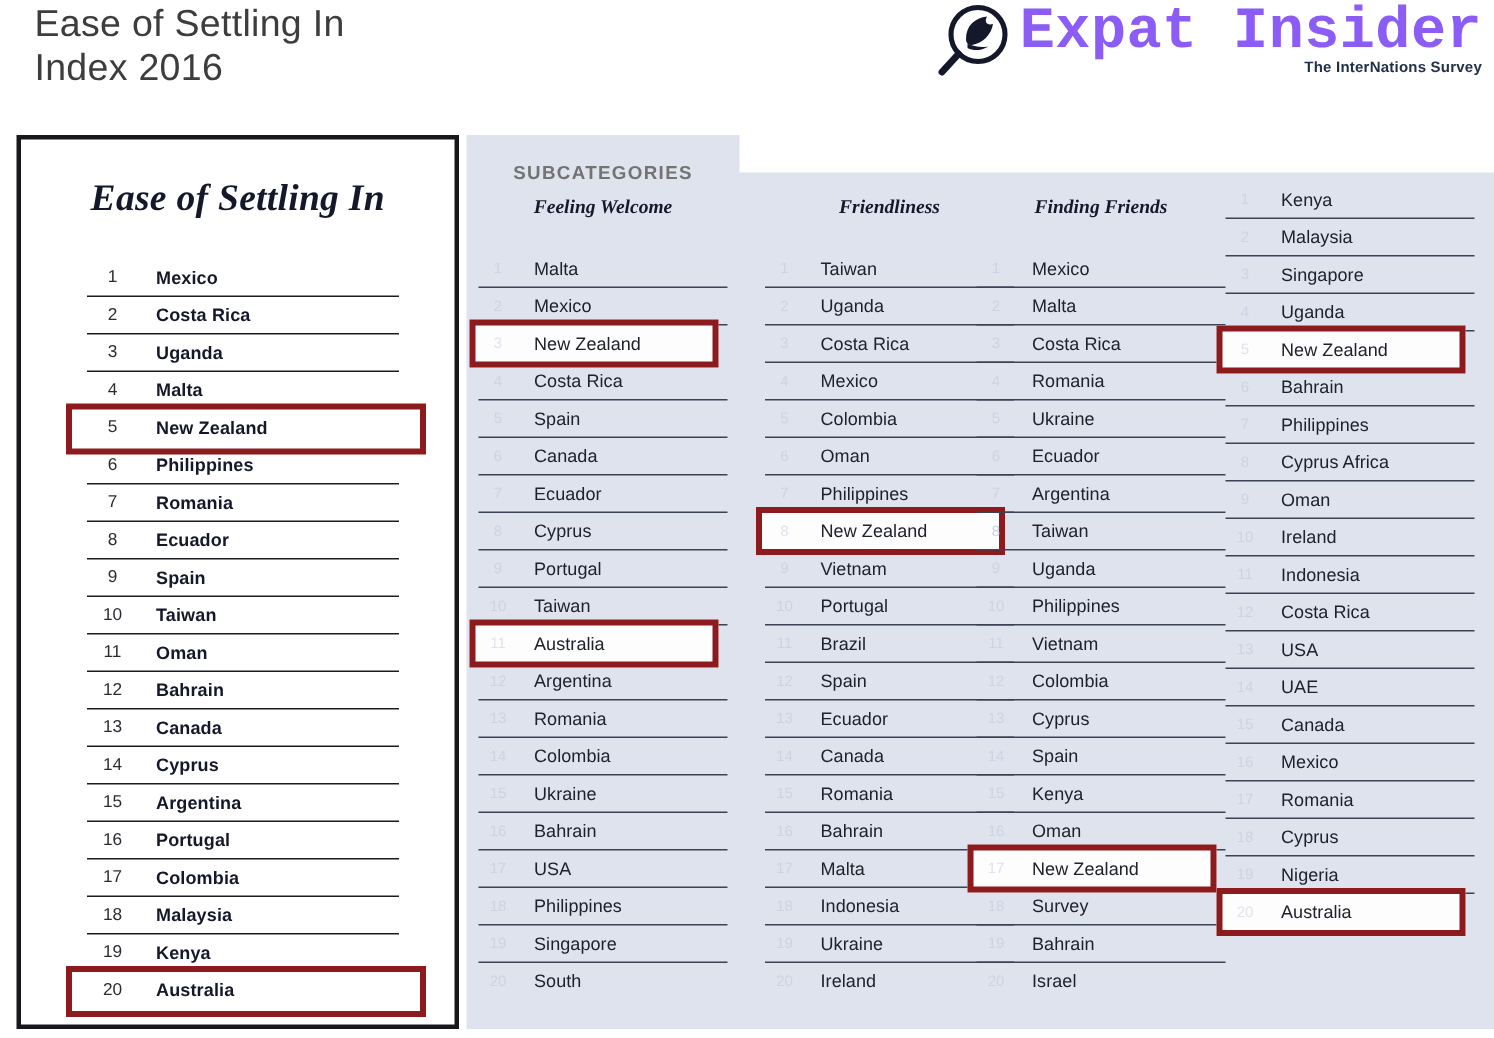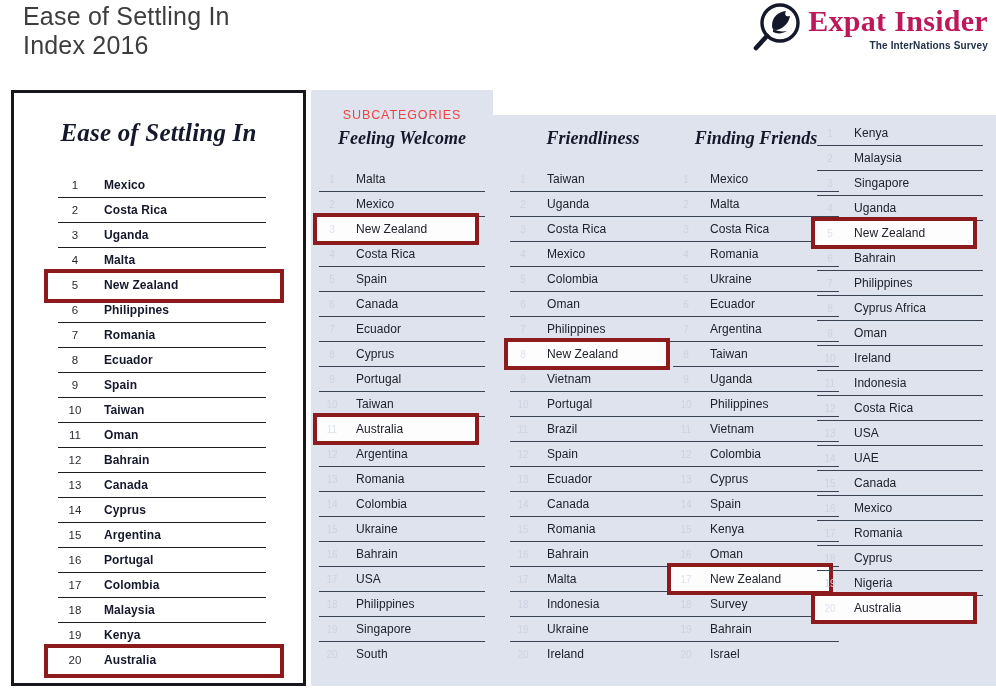--- a/index.html
+++ b/index.html
@@ -17,22 +17,22 @@
     position:absolute;left:23px;top:2px;
     font-family:"Liberation Sans", sans-serif;
     font-size:25px;font-weight:300;color:#3d3d3d;
     line-height:29px;letter-spacing:.2px;
     white-space:pre-line;
   }
   #brand{position:absolute;right:8px;top:3px;height:56px;display:flex;align-items:flex-start;}
   #brand-mark{width:54px;height:52px;margin-top:-1px;}
   #brand-text{margin-left:4px;display:flex;flex-direction:column;align-items:flex-end;}
   #brand-name{
-    font-family:Liberation Serif, serif;
-    font-size:30px;line-height:36px;font-weight:700;color:#be185d;
+    font-family:Liberation Mono, monospace;
+    font-size:39px;line-height:36px;font-weight:700;color:#8b5cf6;
     letter-spacing:.3px;
   }
   #brand-tag{
     font-family:"Liberation Sans", sans-serif;
     font-size:10px;font-weight:700;color:#223049;letter-spacing:.15px;
     margin-top:1px;
   }
 
   
   #subpanel-a{
@@ -75,31 +75,31 @@
     content:"";position:absolute;left:-14px;top:-4px;
     width:232px;height:26px;
     border:4px solid #8d1a1c;background:#ffffff;
     box-sizing:content-box;z-index:0;
   }
   .main-row.hl .main-rank,.main-row.hl .main-name{position:relative;z-index:1;}
 
   
   #sub-label{
     position:absolute;left:311px;top:108px;width:182px;text-align:center;
-    font-size:12.5px;font-weight:400;color:#ef4444;letter-spacing:.9px;
+    font-size:12.5px;font-weight:700;color:#737373;letter-spacing:.9px;
   }
   .subcol{position:absolute;top:115px;width:166px;}
   #subcol-0{left:319px;}
   #subcol-1{left:510px;}
-  #subcol-2{left:673px;}
+  #subcol-2{left:651px;}
   #subcol-3{left:817px;}
   .subcol-title{
     text-align:center;height:46px;line-height:46px;
     font-family:"Liberation Serif", serif;
-    font-style:italic;font-weight:700;font-size:18px;color:#15182b;
+    font-style:italic;font-weight:700;font-size:13px;color:#15182b;
   }
   .sublist{margin-top:6px;}
   .sub-row{
     position:relative;height:24px;
     border-bottom:1px solid #3a4354;
     display:flex;align-items:center;
   }
   .sub-row:last-child{border-bottom:none;}
   .sub-rank{
     width:26px;text-align:center;flex:none;

